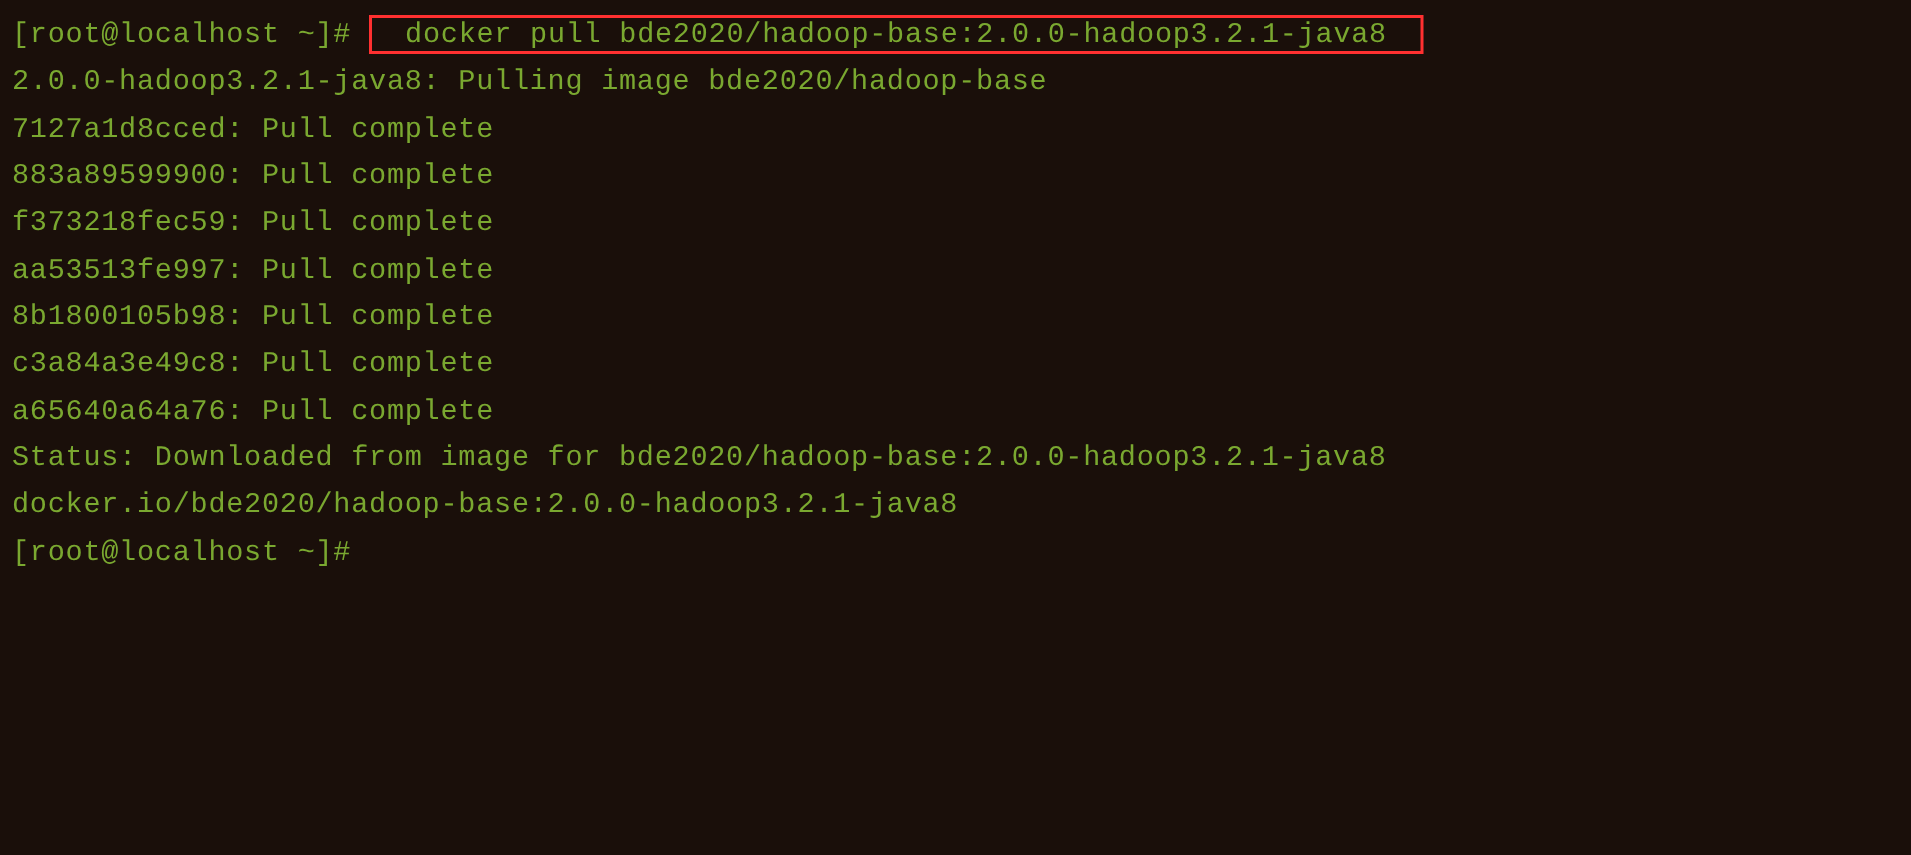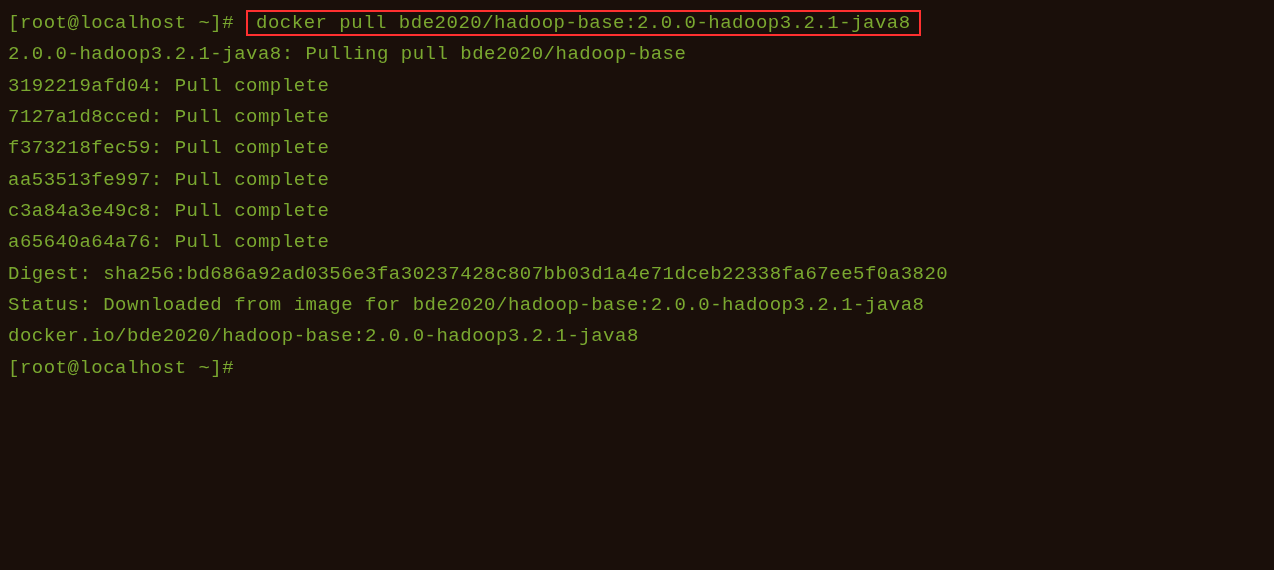--- a/index.html
+++ b/index.html
@@ -19,36 +19,36 @@
     }
     .terminal-line {
       white-space: pre;
       color: #7aa830;
     }
     .prompt-user {
       color: #7aa830;
     }
     .command-highlight {
       border: 2px solid #ff3030;
-      padding: 0 8px;
+      padding: 0 22px;
       display: inline;
     }
     .output-line {
       color: #7aa830;
     }
   </style>
 </head>
 <body>
 
 <div class="terminal">
   <div class="terminal-line"><span class="prompt-user">[root@localhost ~]#</span> <span class="command-highlight">docker pull bde2020/hadoop-base:2.0.0-hadoop3.2.1-java8</span></div>
-  <div class="terminal-line output-line">2.0.0-hadoop3.2.1-java8: Pulling pull bde2020/hadoop-base</div>
-  <div class="terminal-line output-line">3192219afd04: Pull complete</div>
+  <div class="terminal-line output-line">2.0.0-hadoop3.2.1-java8: Pulling image bde2020/hadoop-base</div>
   <div class="terminal-line output-line">7127a1d8cced: Pull complete</div>
+  <div class="terminal-line output-line">883a89599900: Pull complete</div>
   <div class="terminal-line output-line">f373218fec59: Pull complete</div>
   <div class="terminal-line output-line">aa53513fe997: Pull complete</div>
+  <div class="terminal-line output-line">8b1800105b98: Pull complete</div>
   <div class="terminal-line output-line">c3a84a3e49c8: Pull complete</div>
   <div class="terminal-line output-line">a65640a64a76: Pull complete</div>
-  <div class="terminal-line output-line">Digest: sha256:bd686a92ad0356e3fa30237428c807bb03d1a4e71dceb22338fa67ee5f0a3820</div>
   <div class="terminal-line output-line">Status: Downloaded from image for bde2020/hadoop-base:2.0.0-hadoop3.2.1-java8</div>
   <div class="terminal-line output-line">docker.io/bde2020/hadoop-base:2.0.0-hadoop3.2.1-java8</div>
   <div class="terminal-line"><span class="prompt-user">[root@localhost ~]#</span></div>
 </div>
 
 </body></html>

